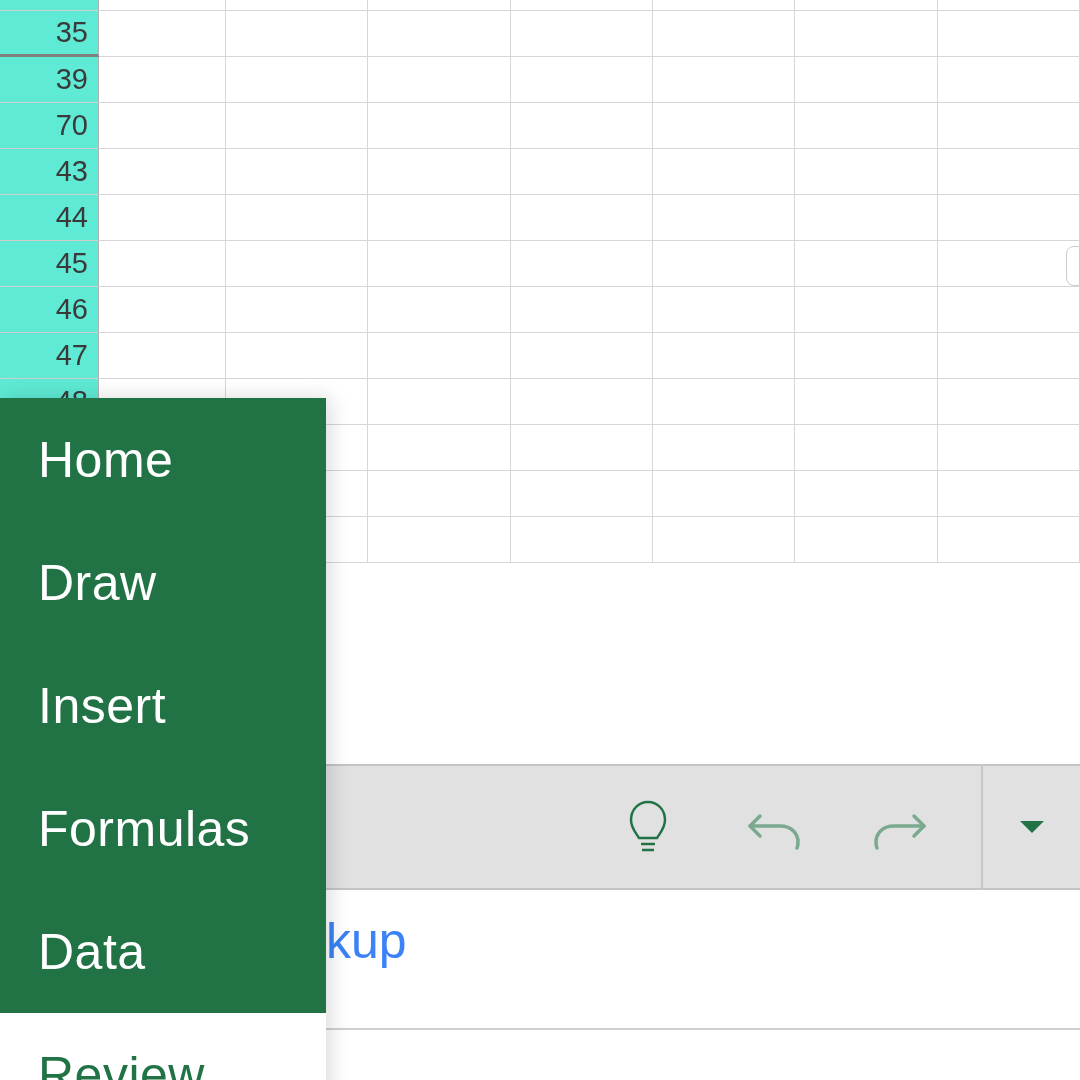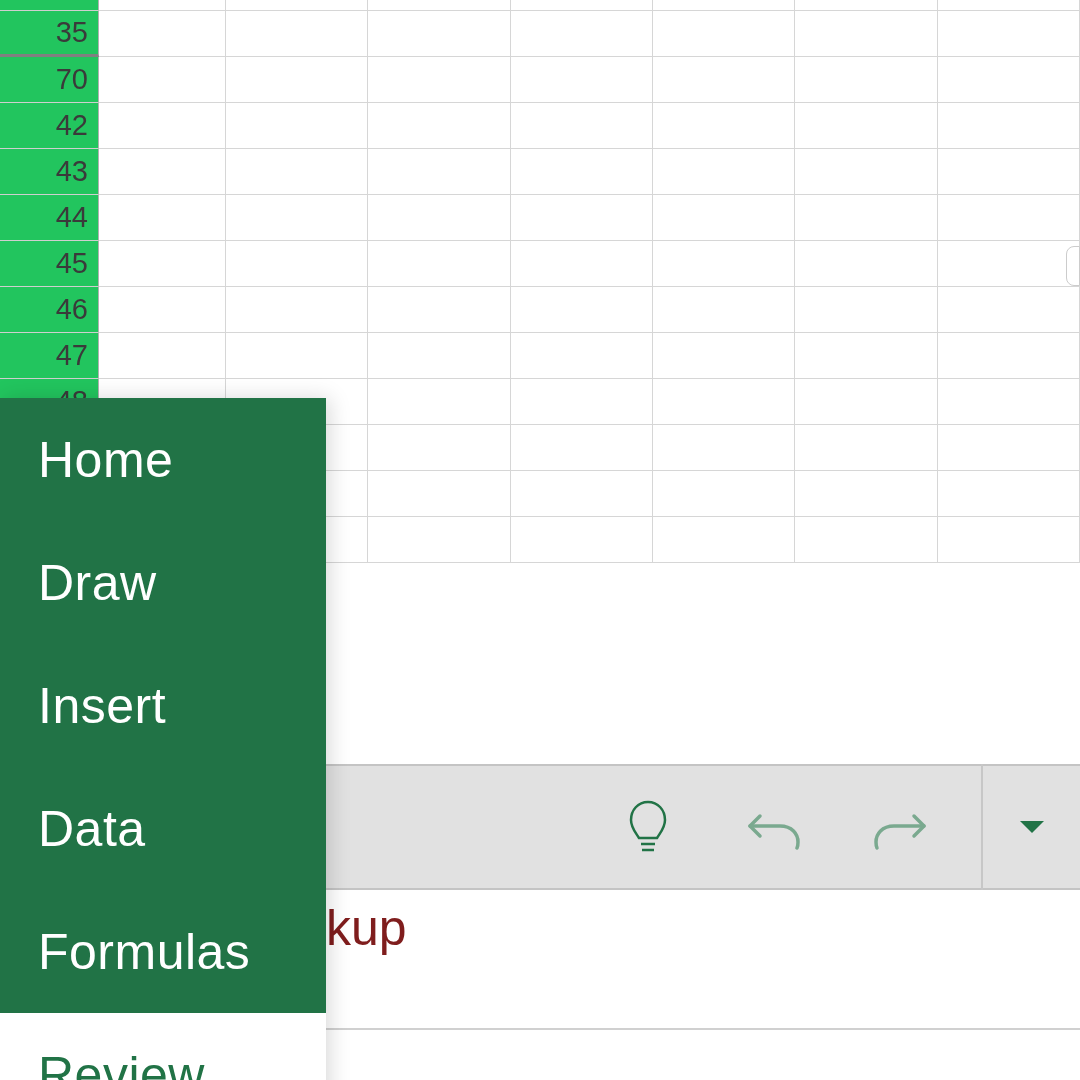--- a/index.html
+++ b/index.html
@@ -15,21 +15,21 @@
 }
 
 .row {
   display: flex;
   height: 46px;
 }
 
 .row-header {
   width: 99px;
   min-width: 99px;
-  background: #22c55e;
+  background: #5eead4;
   border-right: 1px solid #b0b0b0;
   border-bottom: 1px solid #cfcfcf;
   font-size: 29px;
   color: #3a3a3a;
   display: flex;
   align-items: center;
   justify-content: flex-end;
   padding-right: 10px;
 }
 
@@ -94,24 +94,24 @@
   left: 0;
   top: 890px;
   width: 1080px;
   height: 200px;
   background: #fff;
 }
 
 .partial-text {
   position: absolute;
   left: 326px;
-  top: 9px;
+  top: 22px;
   font-size: 50px;
   font-weight: 400;
-  color: #7f1d1d;
+  color: #3b82f6;
   text-align: center;
 }
 
 .below-divider {
   position: absolute;
   left: 326px;
   top: 138px;
   width: 760px;
   height: 1.5px;
   background: #d0d0d0;
@@ -180,31 +180,31 @@
       <div class="row-header">35</div>
       <div class="cell col-a"></div>
       <div class="cell col-b"></div>
       <div class="cell col-c"></div>
       <div class="cell col-d"></div>
       <div class="cell col-e"></div>
       <div class="cell col-f"></div>
       <div class="cell col-g"></div>
     </div>
     <div class="row">
+      <div class="row-header">39</div>
+      <div class="cell col-a"></div>
+      <div class="cell col-b"></div>
+      <div class="cell col-c"></div>
+      <div class="cell col-d"></div>
+      <div class="cell col-e"></div>
+      <div class="cell col-f"></div>
+      <div class="cell col-g"></div>
+    </div>
+    <div class="row">
       <div class="row-header">70</div>
-      <div class="cell col-a"></div>
-      <div class="cell col-b"></div>
-      <div class="cell col-c"></div>
-      <div class="cell col-d"></div>
-      <div class="cell col-e"></div>
-      <div class="cell col-f"></div>
-      <div class="cell col-g"></div>
-    </div>
-    <div class="row">
-      <div class="row-header">42</div>
       <div class="cell col-a"></div>
       <div class="cell col-b"></div>
       <div class="cell col-c"></div>
       <div class="cell col-d"></div>
       <div class="cell col-e"></div>
       <div class="cell col-f"></div>
       <div class="cell col-g"></div>
     </div>
     <div class="row">
       <div class="row-header">43</div>
@@ -339,24 +339,24 @@
     <div class="menu-item">
         <span>Home</span>
       </div>
     <div class="menu-item">
         <span>Draw</span>
       </div>
     <div class="menu-item">
         <span>Insert</span>
       </div>
     <div class="menu-item">
+        <span>Formulas</span>
+      </div>
+    <div class="menu-item">
         <span>Data</span>
-      </div>
-    <div class="menu-item">
-        <span>Formulas</span>
       </div>
   </div>
   <div class="menu-white">
     <div class="menu-item dark">
         <span>Review</span>
       </div>
   </div>
 </div>
 
 </body></html>

